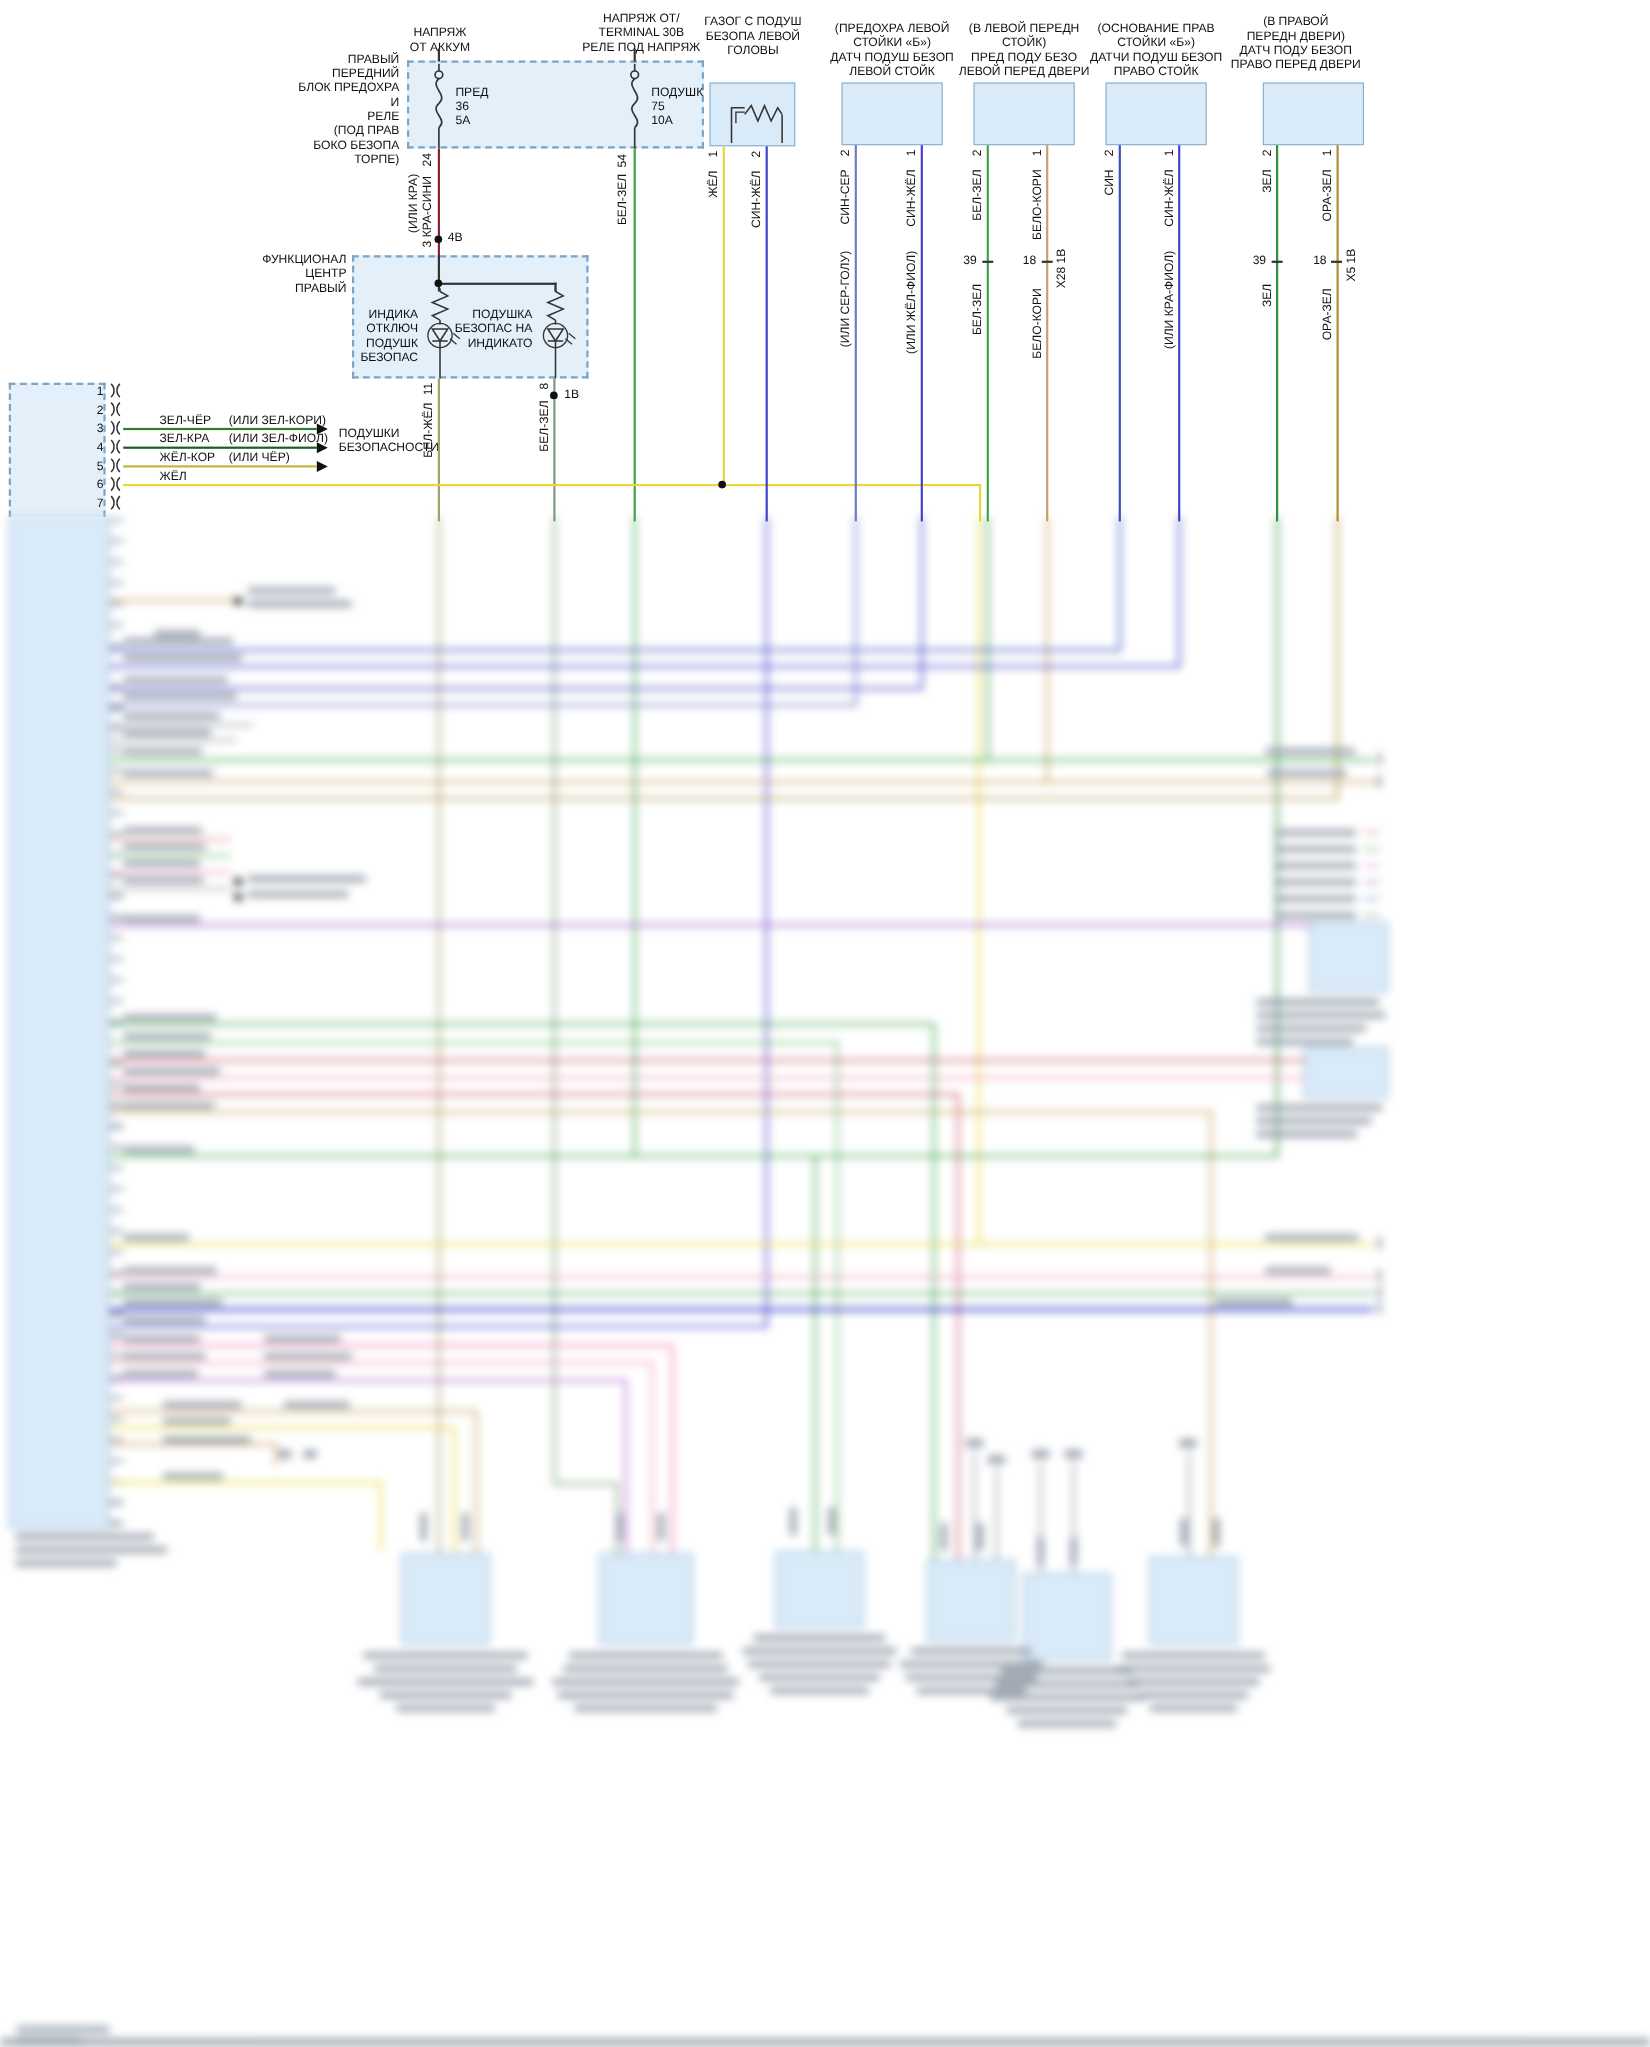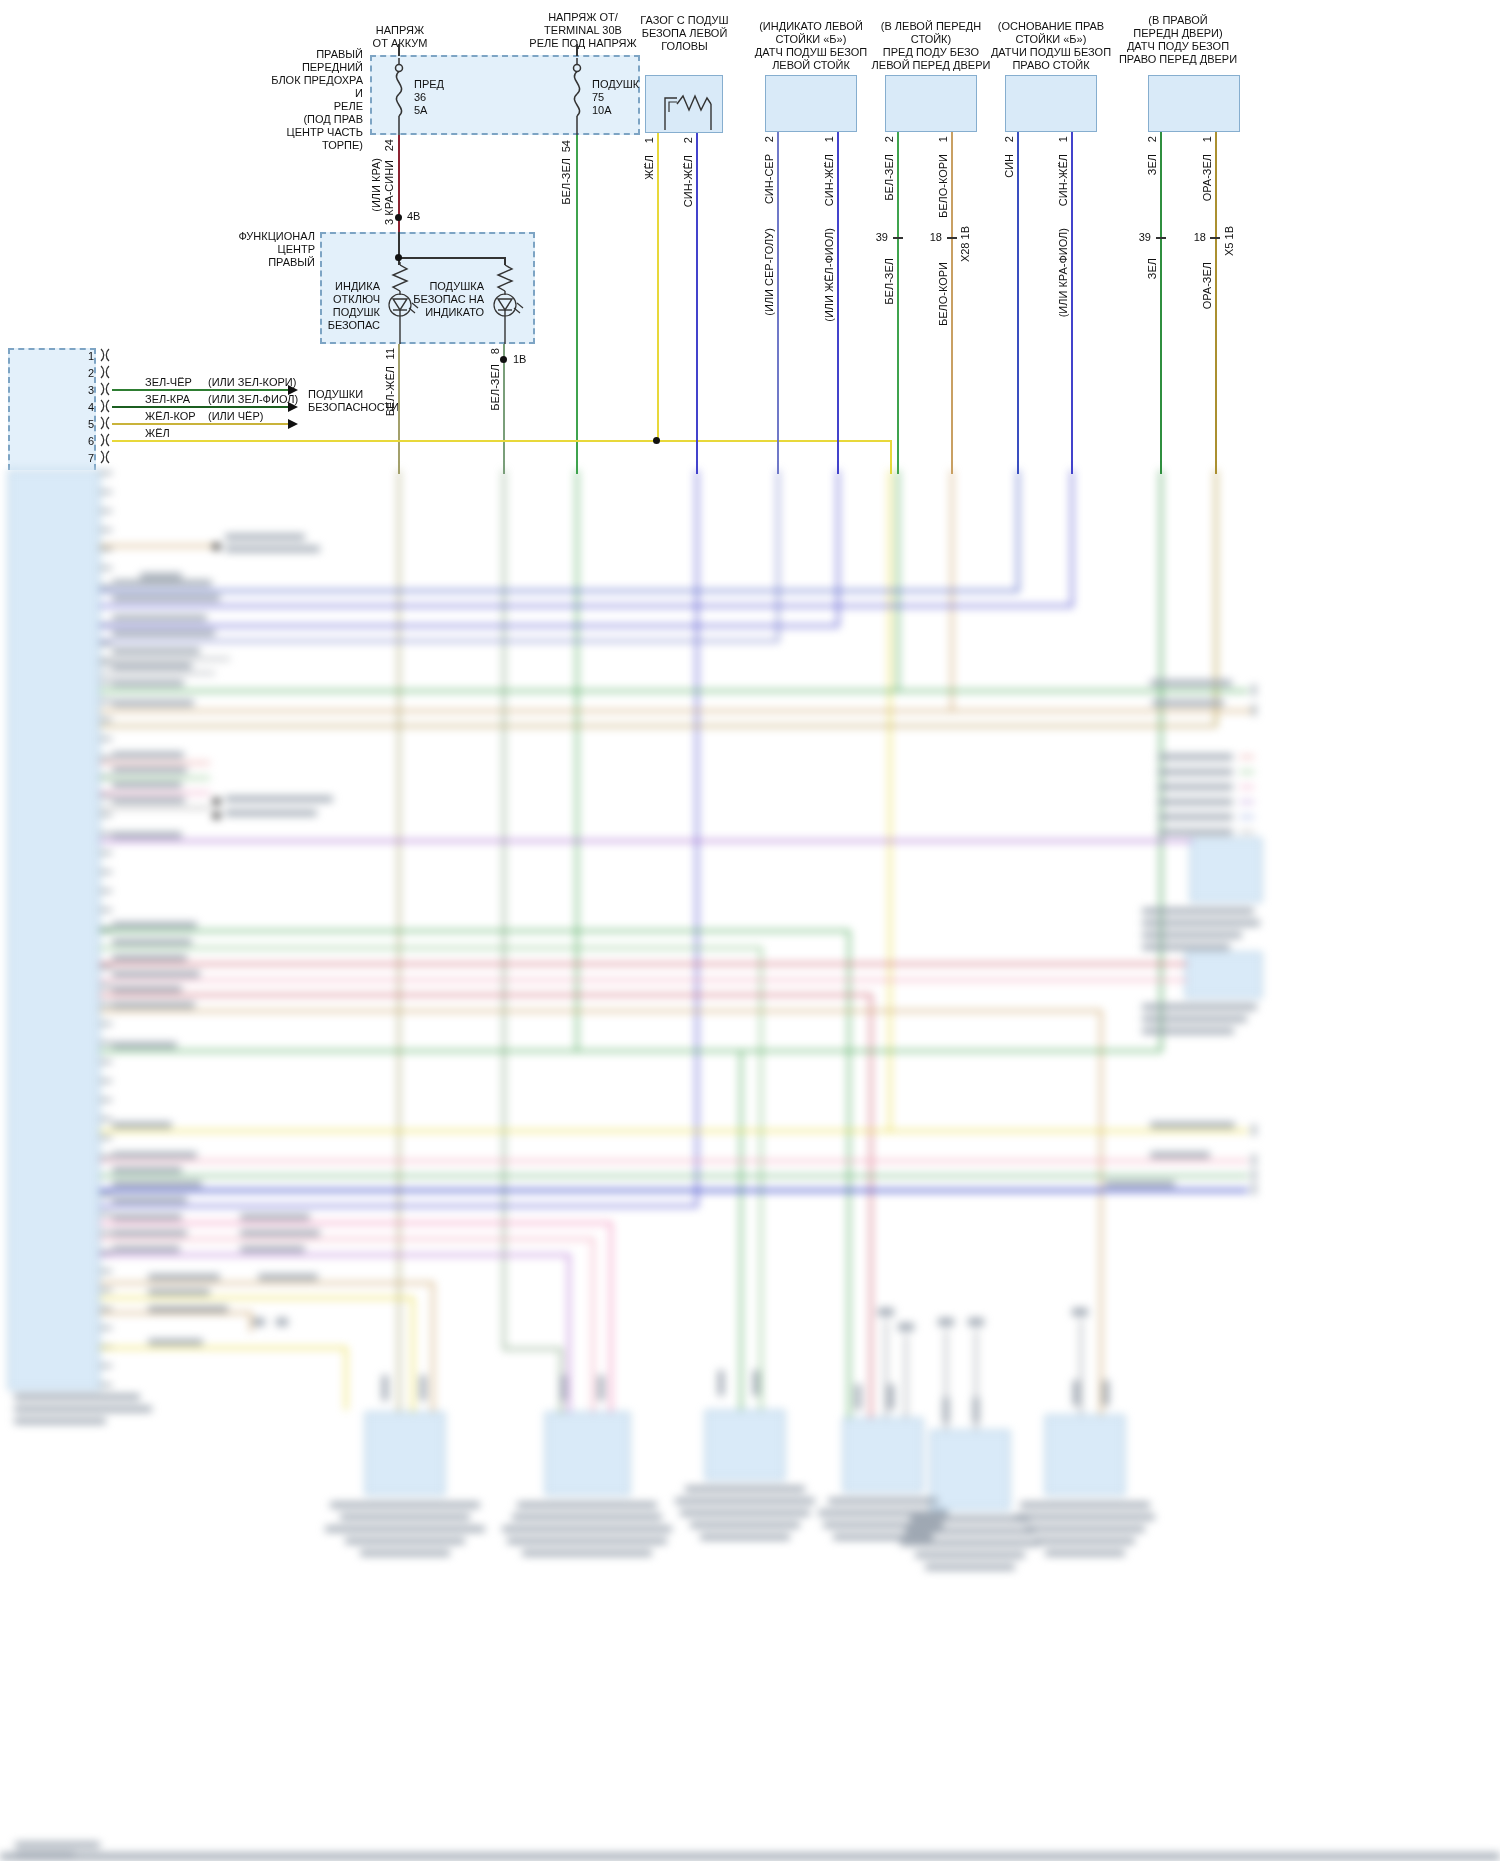--- a/index.html
+++ b/index.html
@@ -32,21 +32,21 @@
   <div>РЕЛЕ ПОД НАПРЯЖ</div>
 </div>
 
 <div class="lbl r" style="left:245px;top:48px;width:118px">
   <div>ПРАВЫЙ</div>
     <div>ПЕРЕДНИЙ</div>
   <div>БЛОК ПРЕДОХРА</div>
     <div>И</div>
   <div>РЕЛЕ</div>
     <div>(ПОД ПРАВ</div>
-  <div>ЦЕНТР ЧАСТЬ</div>
+  <div>БОКО БЕЗОПА</div>
     <div>ТОРПЕ)</div>
 </div>
 <div class="dashedbox" style="left:370px;top:55px;width:270px;height:80px"></div>
 <svg style="left:388px;top:58px" width="24" height="77">
   <line x1="11" y1="0" x2="11" y2="6.5" stroke="#333" stroke-width="1.5"></line>
   <circle cx="11" cy="10" r="3.5" fill="none" stroke="#333" stroke-width="1.5"></circle>
   <path d="M11,13.5 C2,21 20,28 11,36 C2,44 20,50 11,58" fill="none" stroke="#333" stroke-width="1.5"></path>
   <line x1="11" y1="58" x2="11" y2="77" stroke="#333" stroke-width="1.5"></line>
 </svg>
 <svg style="left:566px;top:58px" width="24" height="77">
@@ -130,21 +130,21 @@
   <path d="M12,28 V18 H20" fill="none" stroke="#333" stroke-width="1.2"></path>
   <path d="M20,20 L26,12 L32,26 L38,12 L44,26 L50,14 L54,20" fill="none" stroke="#333" stroke-width="1.4"></path>
   <line x1="54" y1="20" x2="54" y2="46" stroke="#333" stroke-width="1.4"></line>
 </svg>
 <div class="vlbl" style="left:644px;top:137px">1</div>
 <div class="vlbl" style="left:683px;top:137px">2</div>
 <div class="vlbl" style="left:644px;top:155px">ЖЁЛ</div>
 <div class="vlbl" style="left:683px;top:155px">СИН-ЖЁЛ</div>
 
 <div class="lbl c" style="left:742px;top:20px;width:138px">
-  <div>(ИНДИКАТО ЛЕВОЙ</div>
+  <div>(ПРЕДОХРА ЛЕВОЙ</div>
     <div>СТОЙКИ «Б»)</div>
   <div>ДАТЧ ПОДУШ БЕЗОП</div>
     <div>ЛЕВОЙ СТОЙК</div>
 </div>
 <div class="bluebox" style="left:765px;top:75px;width:92px;height:57px"></div>
 <div class="vlbl" style="left:764px;top:136px">2</div>
 <div class="vlbl" style="left:824px;top:136px">1</div>
 <div class="vlbl" style="left:764px;top:154px">СИН-СЕР</div>
 <div class="vlbl" style="left:764px;top:228px">(ИЛИ СЕР-ГОЛУ)</div>
 <div class="vlbl" style="left:824px;top:154px">СИН-ЖЁЛ</div>

